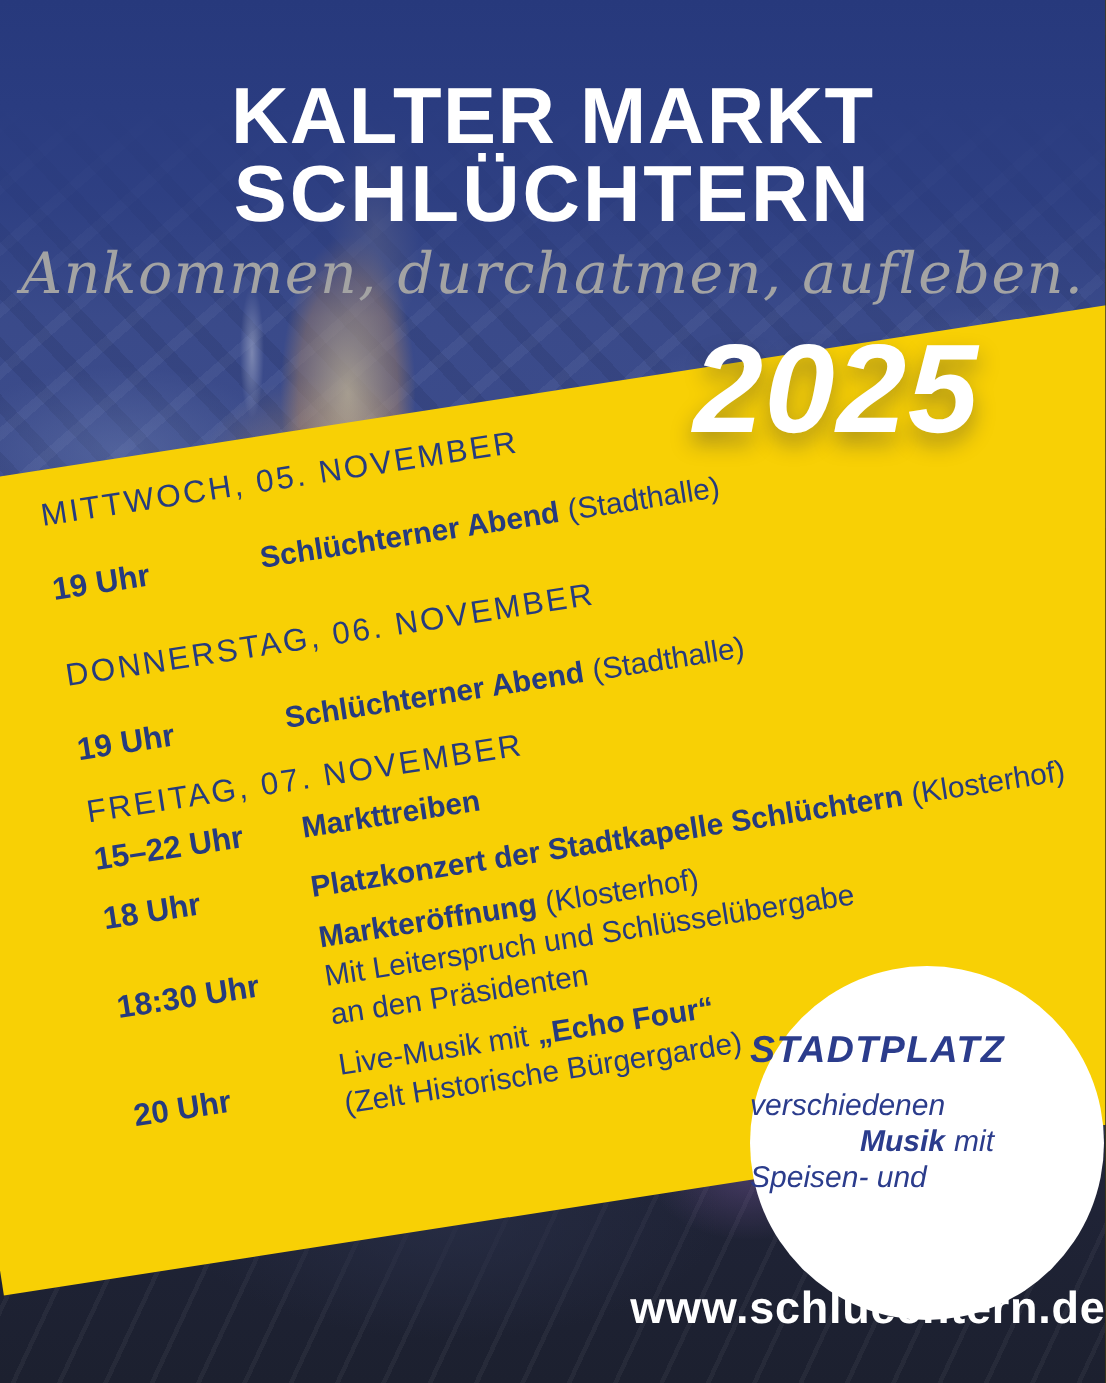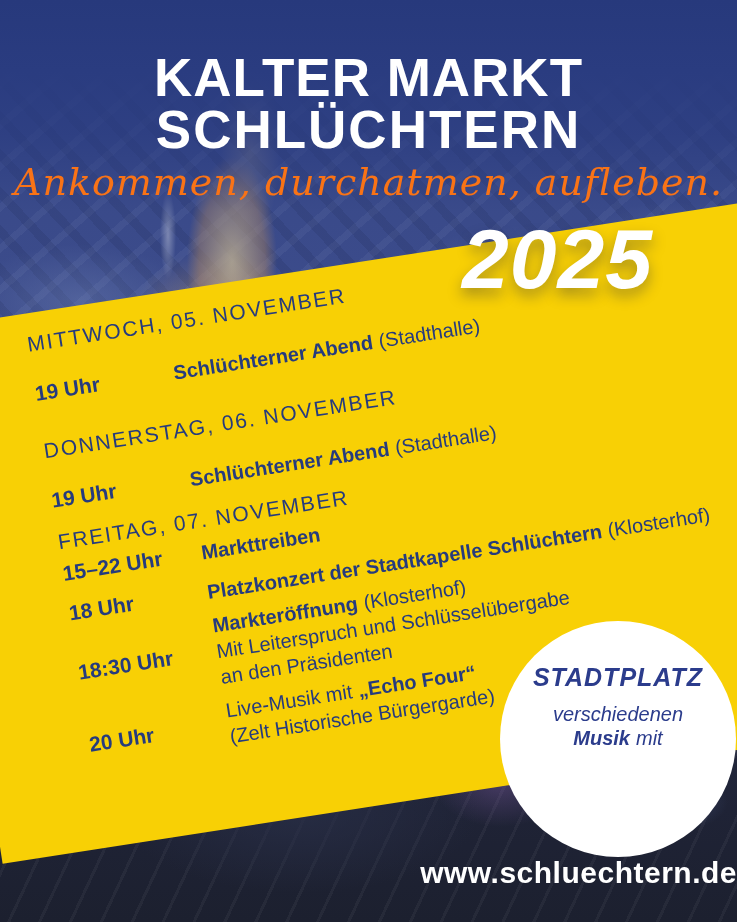--- a/index.html
+++ b/index.html
@@ -37,21 +37,21 @@
       radial-gradient(ellipse 200px 90px at 300px 140px, rgba(40,46,70,.8), rgba(40,46,70,0) 90%),
       repeating-linear-gradient(115deg, rgba(255,255,255,.045) 0 3px, rgba(0,0,0,0) 3px 28px),
       linear-gradient(180deg, #262b42 0%, #1f2336 55%, #1c202f 100%);
   }
   
   .title-block{position:absolute; left:0; top:52px; width:737px; text-align:center; color:#fff;}
   .title-line{font-weight:bold; font-size:53px; line-height:52px; letter-spacing:1px;}
   .title-line.l2{letter-spacing:2px;}
   .tagline{
     margin-top:4px; font-family:"DejaVu Serif", serif; font-style:italic;
-    font-size:38px; line-height:44px; color:#f97316; letter-spacing:1px;
+    font-size:38px; line-height:44px; color:#a3a3a3; letter-spacing:1px;
   }
   
   .yellow-block{
     position:absolute; left:-80px; top:330px; width:1000px; height:540px;
     background:#f8d005; transform:rotate(-8.8deg); transform-origin:0 0;
   }
   .schedule{position:absolute; left:104px; top:18px; width:730px; color:#263b7e;}
   .day-header{font-size:21px; letter-spacing:1.8px; line-height:26px; margin-bottom:24px;}
   .event-row{display:flex; align-items:center; }
   .event-row .time{flex:0 0 140px; font-weight:bold; font-size:21px; line-height:26px;}
@@ -61,22 +61,22 @@
   .mb32{margin-bottom:32px;} .mb16{margin-bottom:16px;}
   .mb14{margin-bottom:14px;} .mb8{margin-bottom:8px;} .mb6{margin-bottom:6px;}
   
   .year{
     position:absolute; left:462px; top:217px; color:#fff;
     font-size:84px; line-height:84px; font-weight:bold; font-style:italic; letter-spacing:1px;
     text-shadow:0 7px 14px rgba(22,28,64,.35);
   }
   
   .badge{
-    position:absolute; left:500px; top:621px; width:236px; height:236px;
-    background:#fff; border-radius:50%; color:#2b3c8c; text-align:center;
+    position:absolute; left:500px; top:644px; width:236px; height:236px;
+    background:#fff; border-radius:50%; color:#2b3c8c; 
   }
   .badge-inner{padding-top:42px;}
   .badge-title{font-weight:bold; font-style:italic; font-size:25px; letter-spacing:1px; margin-bottom:10px;}
   .badge-line{font-style:italic; font-size:20px; line-height:24px;}
   .badge-line .b{font-weight:bold;}
   .badge-line.first{display:flex; justify-content:center; gap:6px;}
   
   .website{
     position:absolute; left:0; top:856px; width:737px; text-align:right;
     color:#fff; font-weight:bold; font-size:30px; letter-spacing:.5px;
@@ -171,18 +171,19 @@
   <div class="year">2025</div>
 
   <div class="badge">
     <div class="badge-inner">
       <div class="badge-title">STADTPLATZ</div>
       <div class="badge-line">verschiedenen</div>
       <div class="badge-line first">
         <span class="b">Musik</span>
         <span>mit</span>
       </div>
+      <div class="badge-line">Speisen- und</div>
     </div>
   </div>
 
   <div class="website">www.schluechtern.de</div>
 
 </div>
 
 </body></html>

